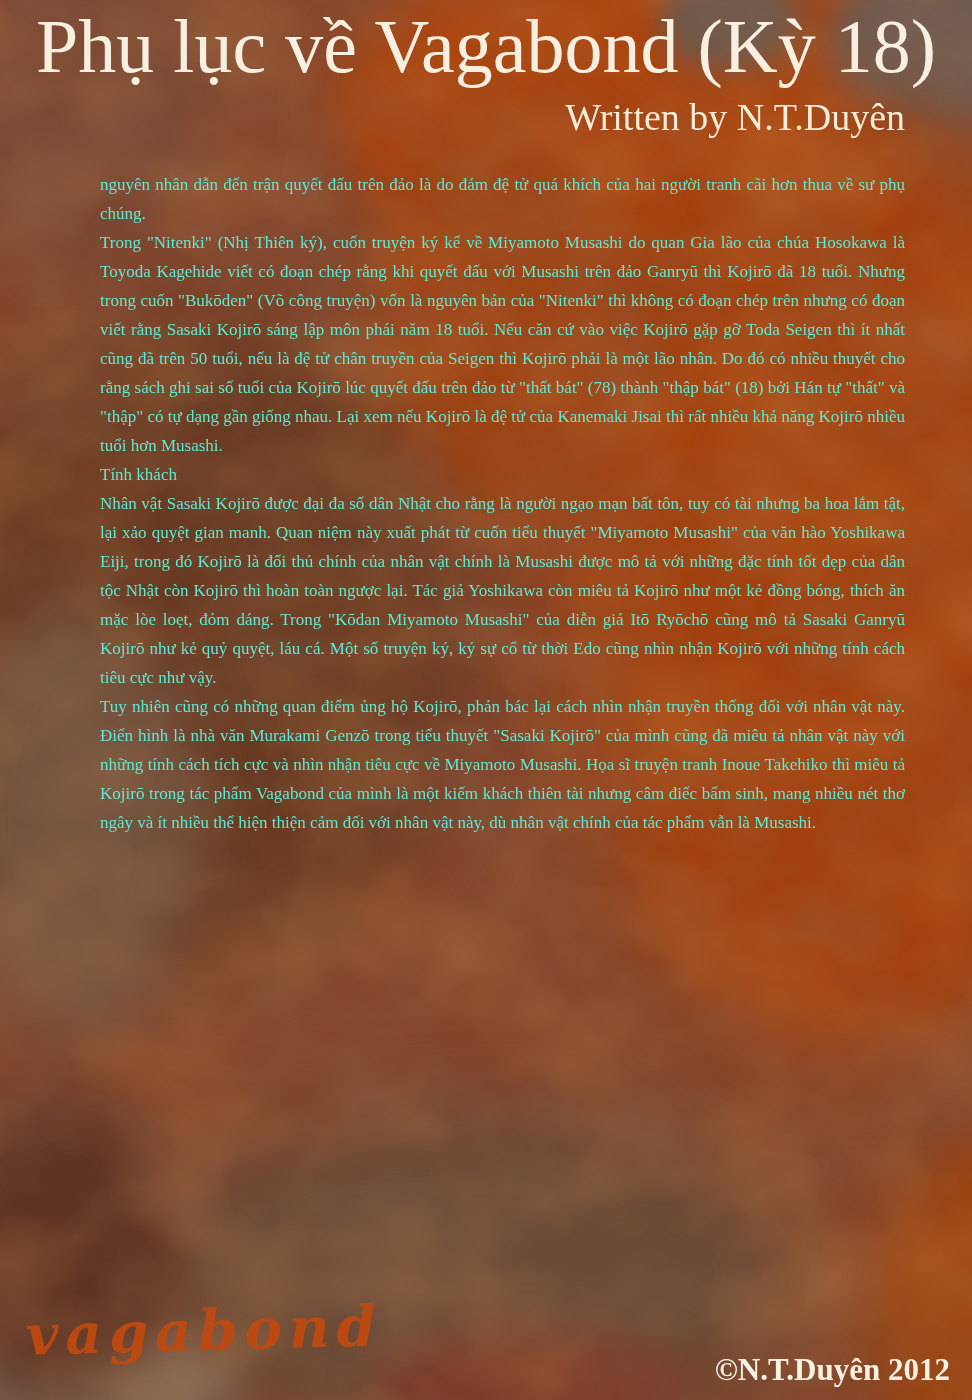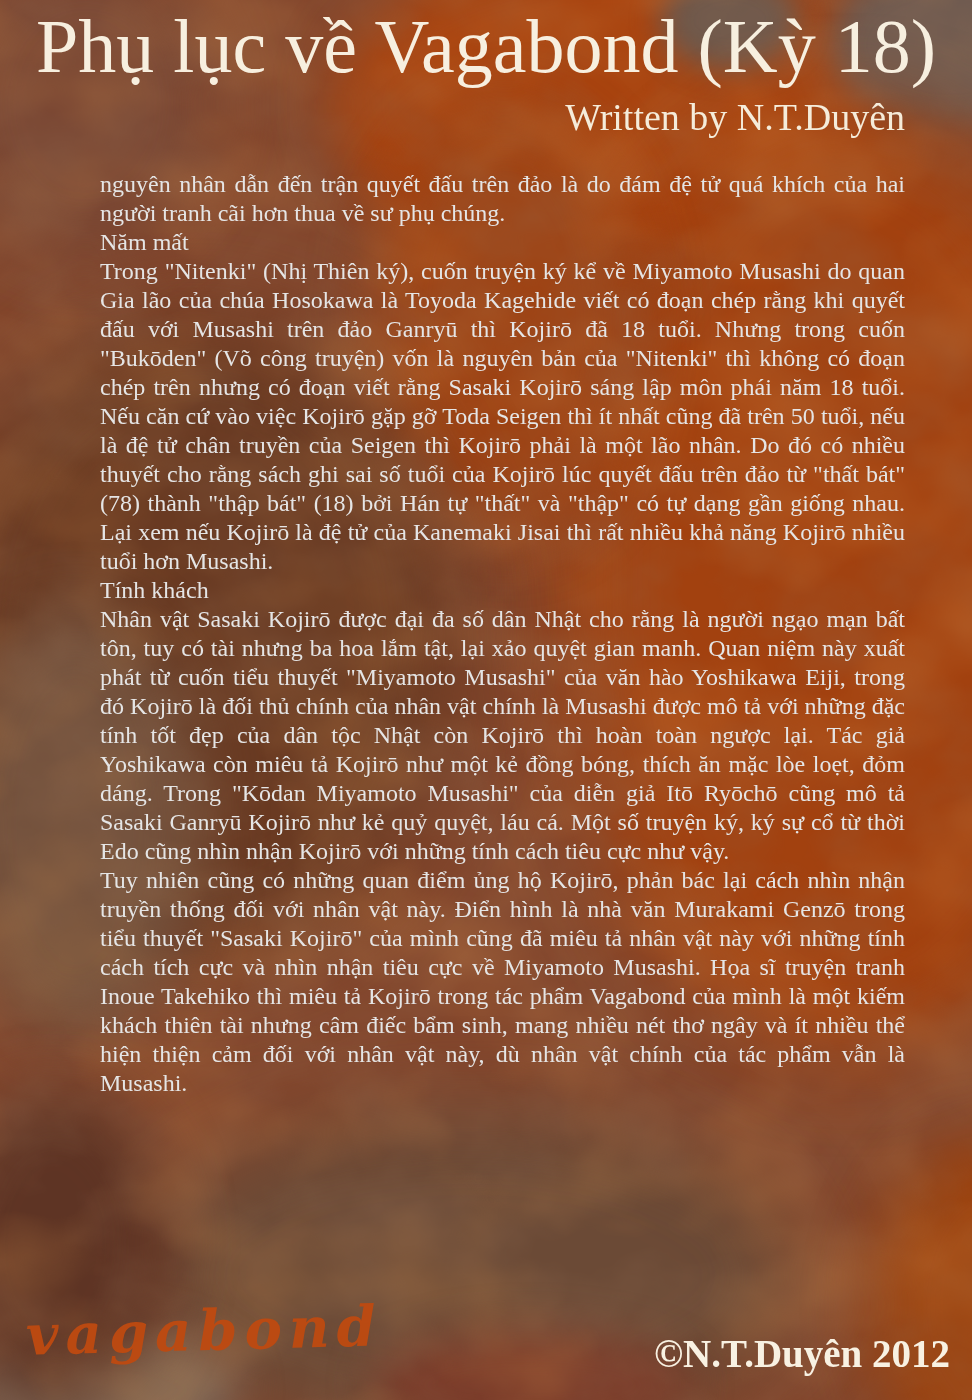--- a/index.html
+++ b/index.html
@@ -37,41 +37,41 @@
   }
   .byline{
     margin:2px 67px 0 0;
     text-align:right;
     font-size:38px;line-height:46px;
     color:#f5ecda;
     padding-left:16px;
   }
   .body-text{
     margin:30px 67px 0 100px;
-    font-size:24px;line-height:29px;
+    font-size:17px;line-height:29px;
     text-align:justify;
-    color:#e5e5e5;
+    color:#5eead4;
   }
   .body-text p{margin:0;}
   .gap-above{margin-top:29px;}
   .heading{text-align:left;}
   
   .watermark{
     position:absolute;left:26px;bottom:42px;z-index:2;
     font-family:"DejaVu Serif",serif;
     font-style:italic;font-weight:bold;
     font-size:56px;line-height:56px;
     letter-spacing:7px;
     color:#bf4a10;
     transform:rotate(-1.5deg);
     opacity:.95;
   }
   .copyright{
-    position:absolute;right:22px;bottom:28px;z-index:2;
-    font-size:39px;line-height:36px;font-weight:bold;
+    position:absolute;right:22px;bottom:12px;z-index:2;
+    font-size:31px;line-height:36px;font-weight:bold;
     color:#f8f1e2;
   }
 </style>
 </head>
 <body>
 
 <div class="page">
 
   <div class="bg">
     <div class="blob b1"></div>
@@ -104,21 +104,20 @@
     <rect width="972" height="1400" filter="url(#noiseBright)"></rect>
   </svg>
 
   <div class="content">
     <h1 class="title">Phụ lục về Vagabond (Kỳ 18)</h1>
     <div class="byline">Written by N.T.Duyên</div>
 
     <div class="body-text">
       <p>nguyên nhân dẫn đến trận quyết đấu trên đảo là do đám đệ tử quá khích của hai người tranh cãi hơn thua về sư phụ chúng.</p>
 
-      <p class="heading gap-above">Năm mất</p>
 
       <p class="gap-above">Trong "Nitenki" (Nhị Thiên ký), cuốn truyện ký kể về Miyamoto Musashi do quan Gia lão của chúa Hosokawa là Toyoda Kagehide viết có đoạn chép rằng khi quyết đấu với Musashi trên đảo Ganryū thì Kojirō đã 18 tuổi. Nhưng trong cuốn "Bukōden" (Võ công truyện) vốn là nguyên bản của "Nitenki" thì không có đoạn chép trên nhưng có đoạn viết rằng Sasaki Kojirō sáng lập môn phái năm 18 tuổi. Nếu căn cứ vào việc Kojirō gặp gỡ Toda Seigen thì ít nhất cũng đã trên 50 tuổi, nếu là đệ tử chân truyền của Seigen thì Kojirō phải là một lão nhân. Do đó có nhiều thuyết cho rằng sách ghi sai số tuổi của Kojirō lúc quyết đấu trên đảo từ "thất bát" (78) thành "thập bát" (18) bởi Hán tự "thất" và "thập" có tự dạng gần giống nhau. Lại xem nếu Kojirō là đệ tử của Kanemaki Jisai thì rất nhiều khả năng Kojirō nhiều tuổi hơn Musashi.</p>
 
       <p class="heading gap-above">Tính khách</p>
 
       <p class="gap-above">Nhân vật Sasaki Kojirō được đại đa số dân Nhật cho rằng là người ngạo mạn bất tôn, tuy có tài nhưng ba hoa lắm tật, lại xảo quyệt gian manh. Quan niệm này xuất phát từ cuốn tiểu thuyết "Miyamoto Musashi" của văn hào Yoshikawa Eiji, trong đó Kojirō là đối thủ chính của nhân vật chính là Musashi được mô tả với những đặc tính tốt đẹp của dân tộc Nhật còn Kojirō thì hoàn toàn ngược lại. Tác giả Yoshikawa còn miêu tả Kojirō như một kẻ đồng bóng, thích ăn mặc lòe loẹt, đỏm dáng. Trong "Kōdan Miyamoto Musashi" của diễn giả Itō Ryōchō cũng mô tả Sasaki Ganryū Kojirō như kẻ quỷ quyệt, láu cá. Một số truyện ký, ký sự cổ từ thời Edo cũng nhìn nhận Kojirō với những tính cách tiêu cực như vậy.</p>
 
       <p>Tuy nhiên cũng có những quan điểm ủng hộ Kojirō, phản bác lại cách nhìn nhận truyền thống đối với nhân vật này. Điển hình là nhà văn Murakami Genzō trong tiểu thuyết "Sasaki Kojirō" của mình cũng đã miêu tả nhân vật này với những tính cách tích cực và nhìn nhận tiêu cực về Miyamoto Musashi. Họa sĩ truyện tranh Inoue Takehiko thì miêu tả Kojirō trong tác phẩm Vagabond của mình là một kiếm khách thiên tài nhưng câm điếc bẩm sinh, mang nhiều nét thơ ngây và ít nhiều thể hiện thiện cảm đối với nhân vật này, dù nhân vật chính của tác phẩm vẫn là Musashi.</p>
     </div>
   </div>

